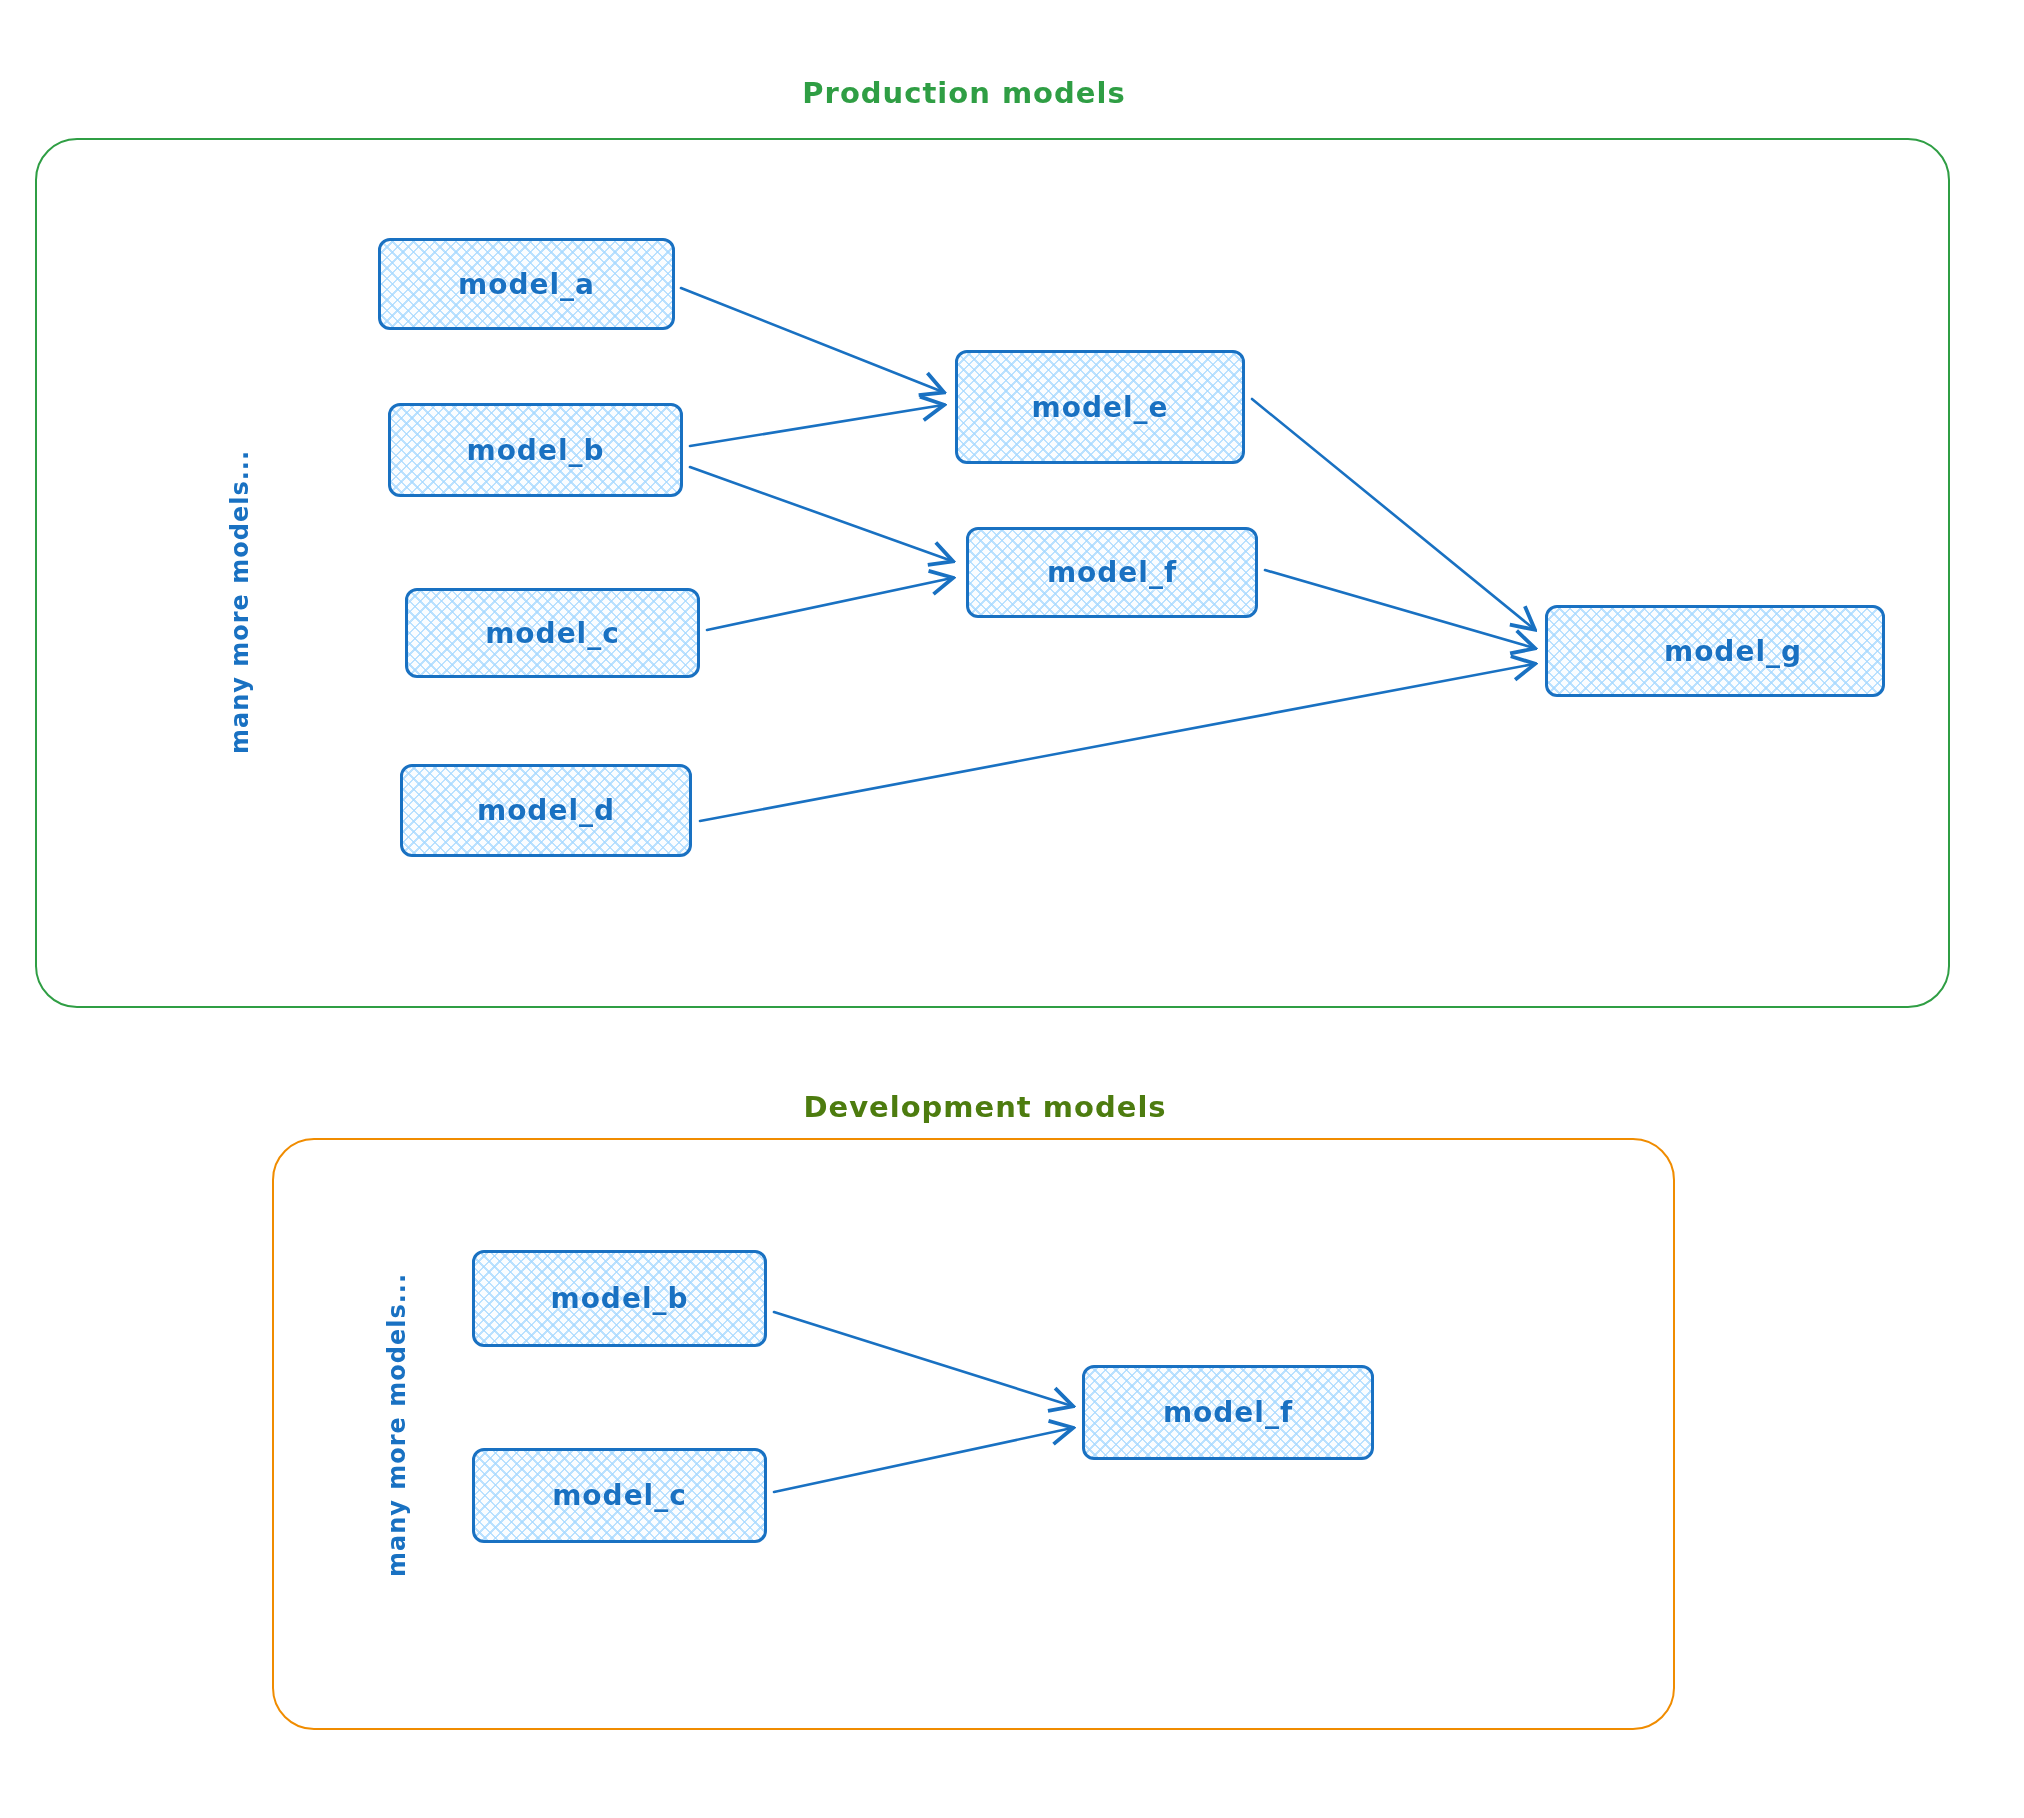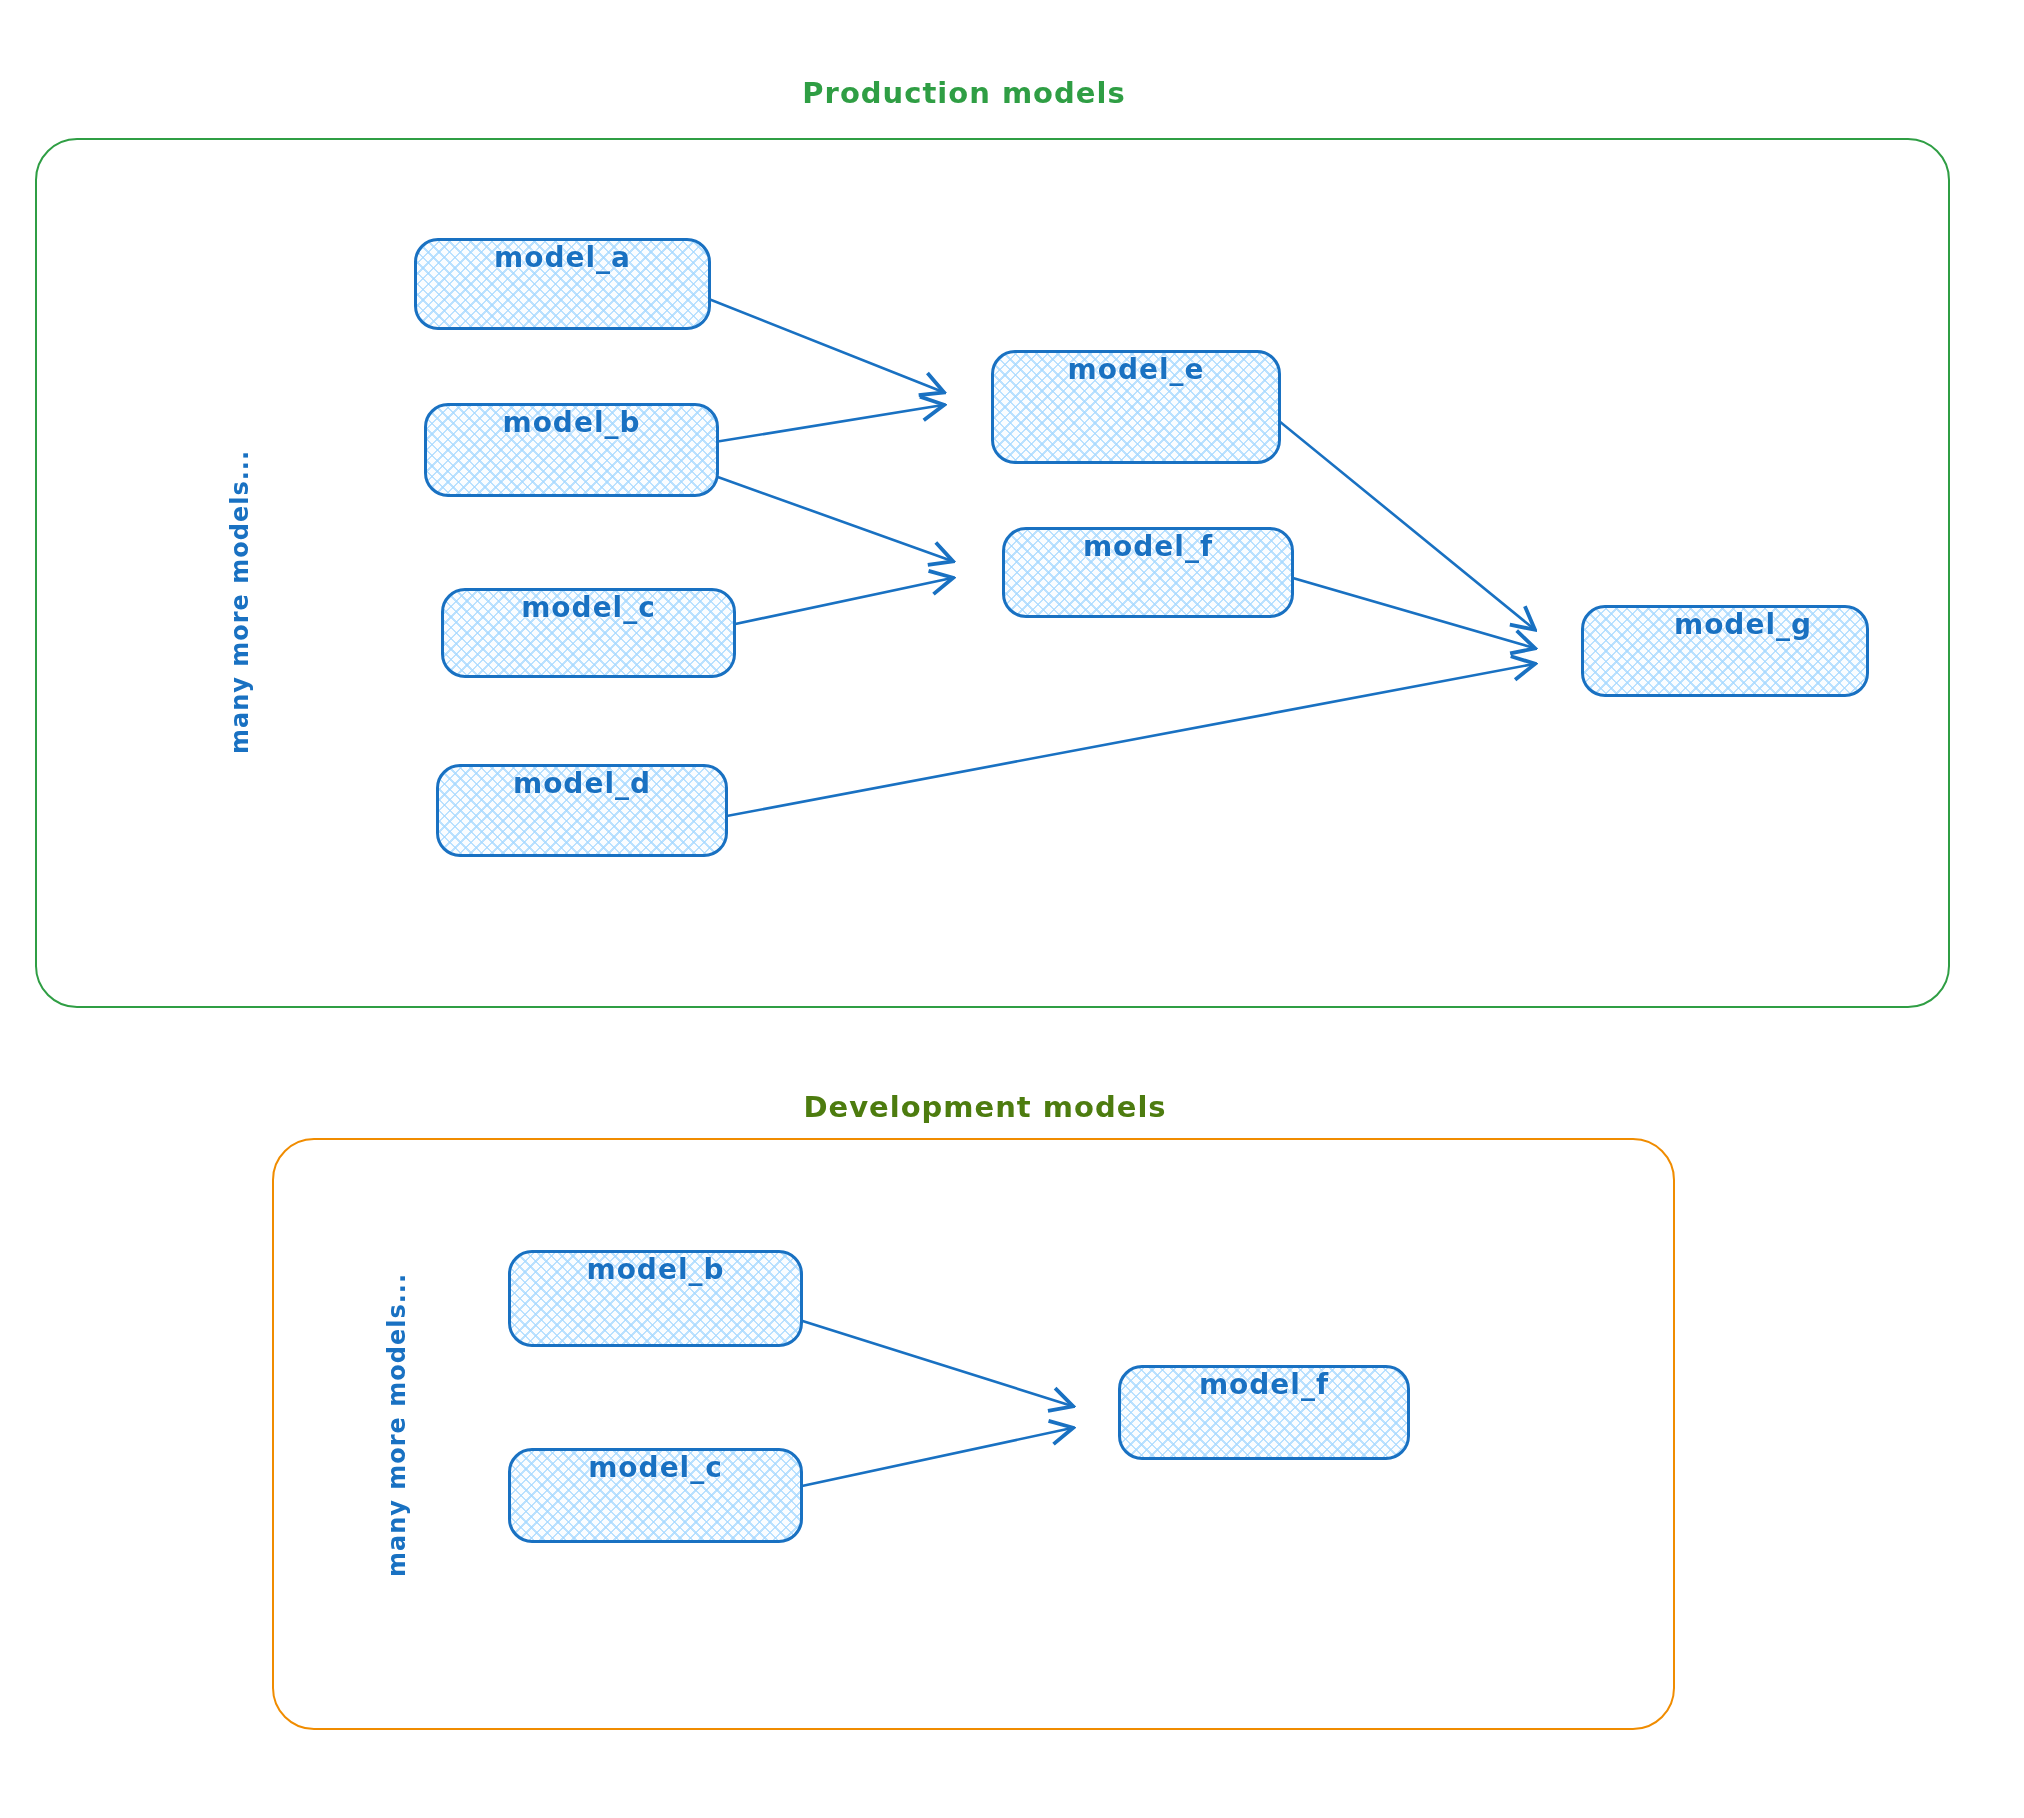--- a/index.html
+++ b/index.html
@@ -37,29 +37,28 @@
     color:var(--blue);
     font-size:24px;
     font-weight:600;
     letter-spacing:1px;
     white-space:nowrap;
   }
   .node{
     position:absolute;
     box-sizing:border-box;
     border:3px solid var(--blue);
-    border-radius:24px;
+    border-radius:12px;
     background-color:#fbfdff;
     background-image:
       repeating-linear-gradient(45deg,  rgba(165,216,255,.75) 0, rgba(165,216,255,.75) 1.8px, transparent 1.8px, transparent 7.5px),
       repeating-linear-gradient(135deg, rgba(165,216,255,.75) 0, rgba(165,216,255,.75) 1.8px, transparent 1.8px, transparent 7.5px);
     display:flex;
-    align-items:flex-start;
+    align-items:center;
     justify-content:center;
-    margin-left:36px;
   }
   .node-label{
     color:var(--blue);
     font-size:28px;
     font-weight:600;
     letter-spacing:1px;
     text-shadow:0 0 2px #ffffff, 0 0 4px #ffffff;
     white-space:nowrap;
   }
 </style>
@@ -101,21 +100,21 @@
         </div>
         <div class="node" style="left: 400px; top: 764px; width: 292px; height: 93px;">
           <span class="node-label">model_d</span>
         </div>
         <div class="node" style="left: 955px; top: 350px; width: 290px; height: 114px;">
           <span class="node-label">model_e</span>
         </div>
         <div class="node" style="left: 966px; top: 527px; width: 292px; height: 91px;">
           <span class="node-label">model_f</span>
         </div>
-        <div class="node" style="left: 1545px; top: 605px; width: 288px; height: 92px; padding-left: 36px;">
+        <div class="node" style="left: 1545px; top: 605px; width: 340px; height: 92px; padding-left: 36px;">
           <span class="node-label">model_g</span>
         </div>
       </div>
   </section>
 
   <section>
     <div class="frame" id="frame-1" style="left: 272px; top: 1138px; width: 1403px; height: 592px; border-color: rgb(240, 140, 0);"></div>
     <h2 class="section-title" id="title-1" style="left: 977px; top: 1082px; color: #4d7c0f;">Development models</h2>
     <div class="side-label" id="side-1" style="left: 397px; top: 1425px;">many more models...</div>
     <div class="nodes" id="nodes-1">

